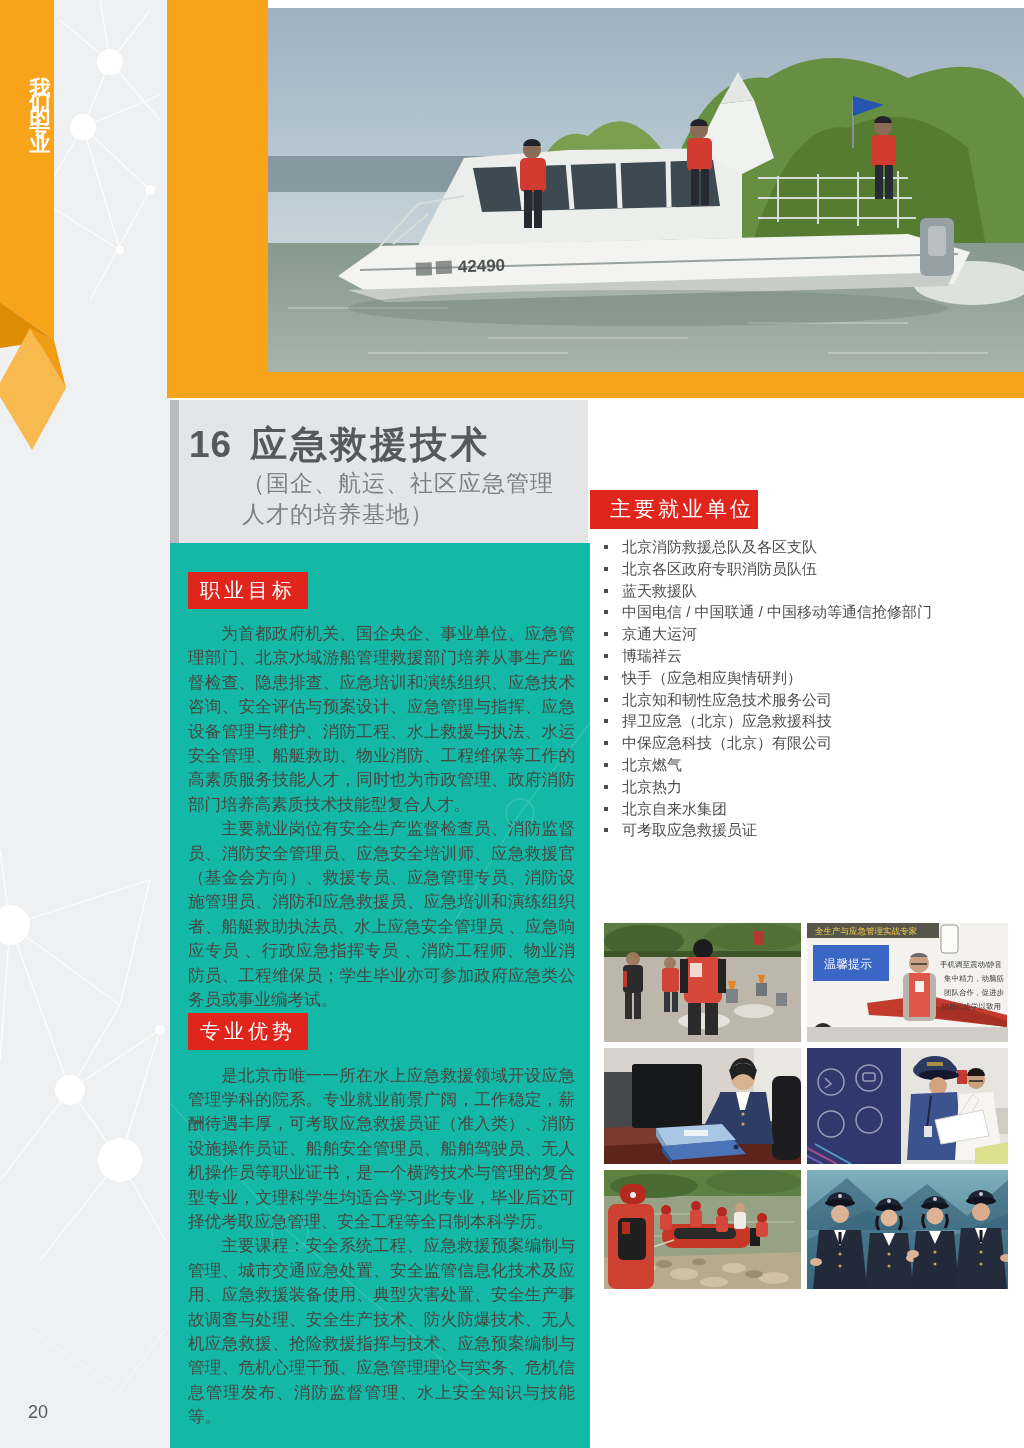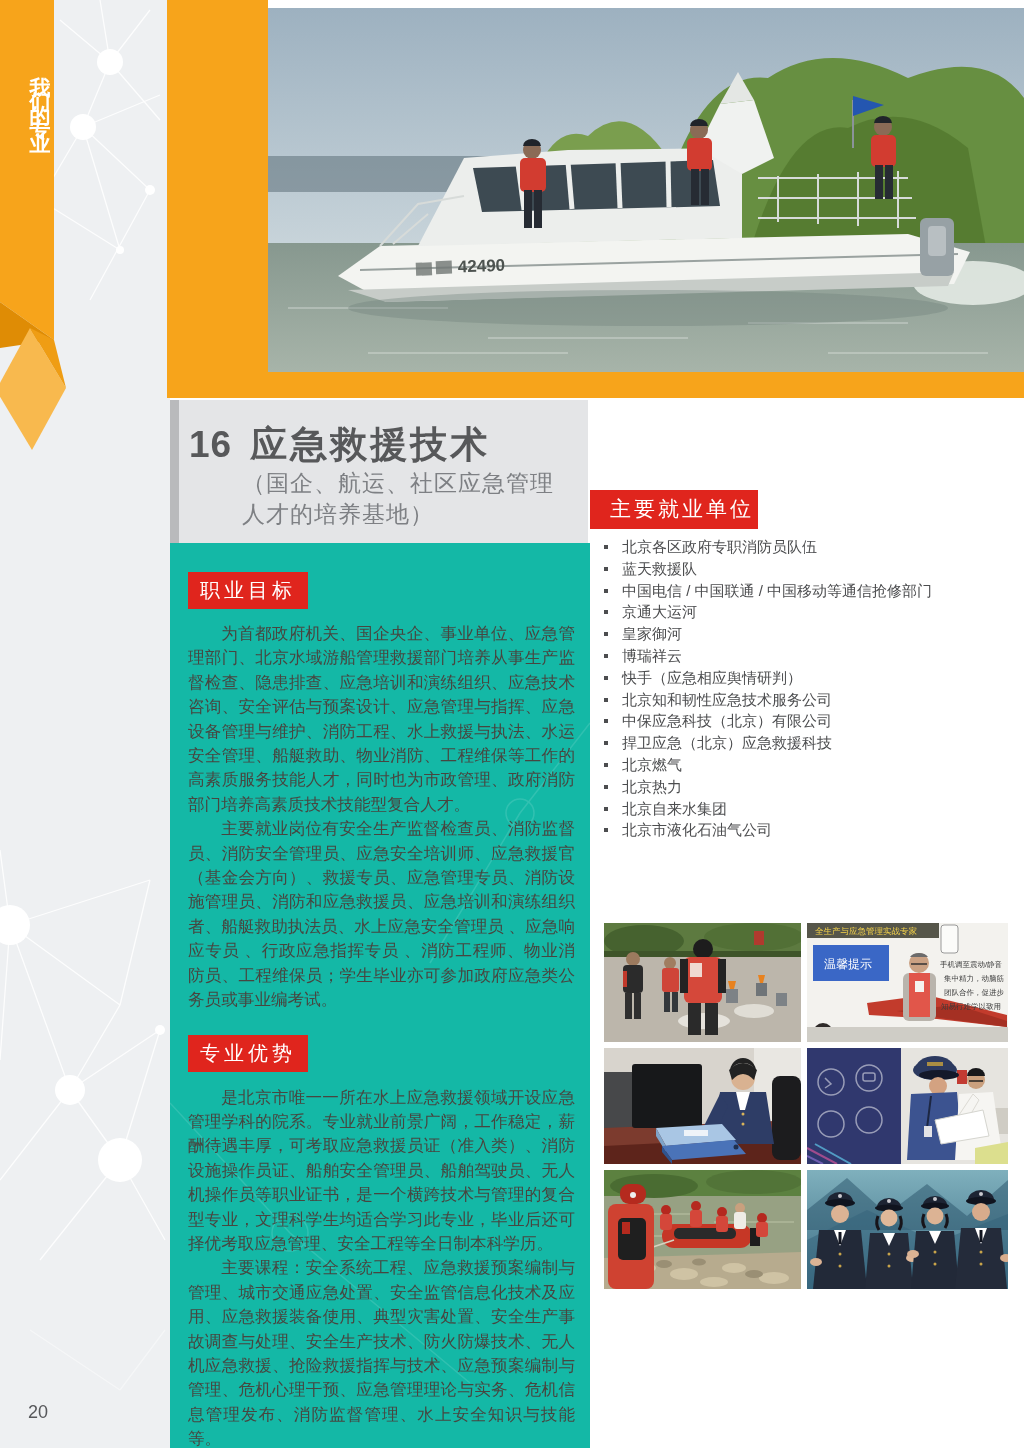--- a/index.html
+++ b/index.html
@@ -212,42 +212,42 @@
     <g stroke="#ffffff" fill="none" opacity="0.12" stroke-width="1.5">
       <circle cx="350" cy="270" r="14"></circle>
         <circle cx="120" cy="690" r="18"></circle>
       <path d="M350,270 L420,180 M350,270 L260,420 M120,690 L0,560 M120,690 L300,840"></path>
     </g>
   </svg>
   <div class="tan-inner">
     <div class="red-head mt1">职业目标</div>
     <p class="body-p mt2">为首都政府机关、国企央企、事业单位、应急管理部门、北京水域游船管理救援部门培养从事生产监督检查、隐患排查、应急培训和演练组织、应急技术咨询、安全评估与预案设计、应急管理与指挥、应急设备管理与维护、消防工程、水上救援与执法、水运安全管理、船艇救助、物业消防、工程维保等工作的高素质服务技能人才，同时也为市政管理、政府消防部门培养高素质技术技能型复合人才。</p>
     <p class="body-p">主要就业岗位有安全生产监督检查员、消防监督员、消防安全管理员、应急安全培训师、应急救援官（基金会方向）、救援专员、应急管理专员、消防设施管理员、消防和应急救援员、应急培训和演练组织者、船艇救助执法员、水上应急安全管理员 、应急响应专员 、行政应急指挥专员 、消防工程师、物业消防员、工程维保员；学生毕业亦可参加政府应急类公务员或事业编考试。</p>
-    <div class="red-head" style="margin-top:22px;">专业优势</div>
+    <div class="red-head" style="">专业优势</div>
     <p class="body-p mt3">是北京市唯一一所在水上应急救援领域开设应急管理学科的院系。专业就业前景广阔，工作稳定，薪酬待遇丰厚，可考取应急救援员证（准入类）、消防设施操作员证、船舶安全管理员、船舶驾驶员、无人机操作员等职业证书，是一个横跨技术与管理的复合型专业，文理科学生均适合学习此专业，毕业后还可择优考取应急管理、安全工程等全日制本科学历。</p>
     <p class="body-p">主要课程：安全系统工程、应急救援预案编制与管理、城市交通应急处置、安全监管信息化技术及应用、应急救援装备使用、典型灾害处置、安全生产事故调查与处理、安全生产技术、防火防爆技术、无人机应急救援、抢险救援指挥与技术、应急预案编制与管理、危机心理干预、应急管理理论与实务、危机信息管理发布、消防监督管理、水上安全知识与技能等。</p>
   </div>
 </div>
 
 <div class="abs emp-head">主要就业单位</div>
 <ul class="abs emp-list">
+  <li>北京消防救援总队及各区支队</li>
   <li>北京各区政府专职消防员队伍</li>
   <li>蓝天救援队</li>
   <li>中国电信 / 中国联通 / 中国移动等通信抢修部门</li>
   <li>京通大运河</li>
-  <li>皇家御河</li>
   <li>博瑞祥云</li>
   <li>快手（应急相应舆情研判）</li>
   <li>北京知和韧性应急技术服务公司</li>
+  <li>捍卫应急（北京）应急救援科技</li>
   <li>中保应急科技（北京）有限公司</li>
-  <li>捍卫应急（北京）应急救援科技</li>
   <li>北京燃气</li>
   <li>北京热力</li>
   <li>北京自来水集团</li>
-  <li>北京市液化石油气公司</li>
+  <li>可考取应急救援员证</li>
 </ul>
 
 <div class="abs pgrid">
 
   <div class="ph">
     <svg width="197" height="119" viewBox="0 0 197 119" preserveAspectRatio="none">
       <rect width="197" height="119" fill="#bcb6ab"></rect>
       <rect width="197" height="30" fill="#5d7a40"></rect>
       <ellipse cx="40" cy="18" rx="40" ry="16" fill="#46622f"></ellipse>
       <ellipse cx="150" cy="14" rx="50" ry="14" fill="#527036"></ellipse>

